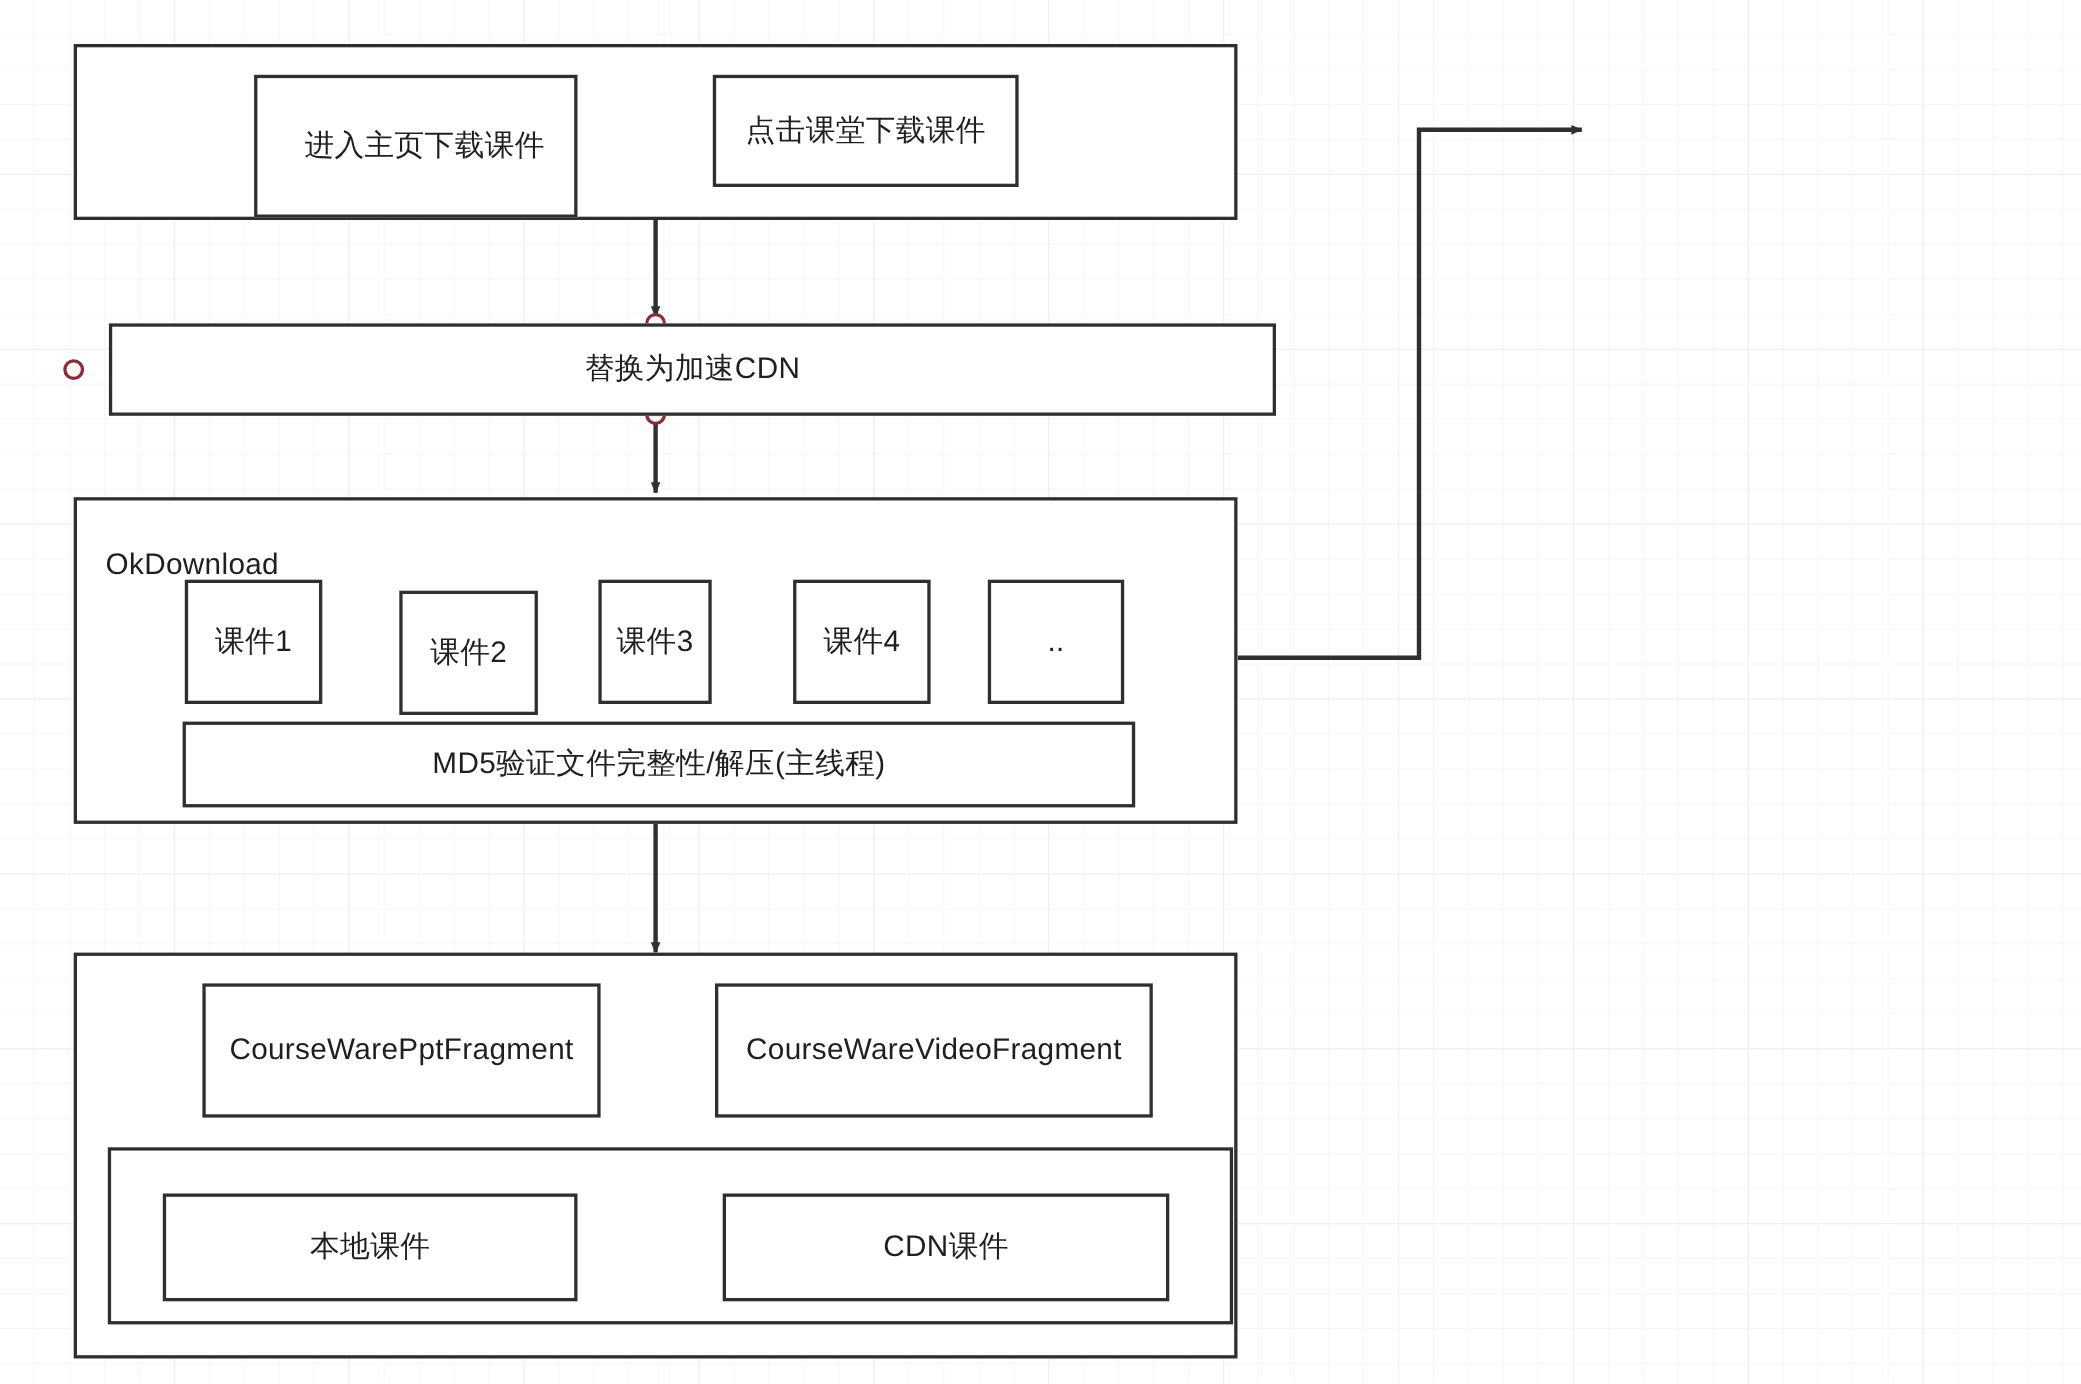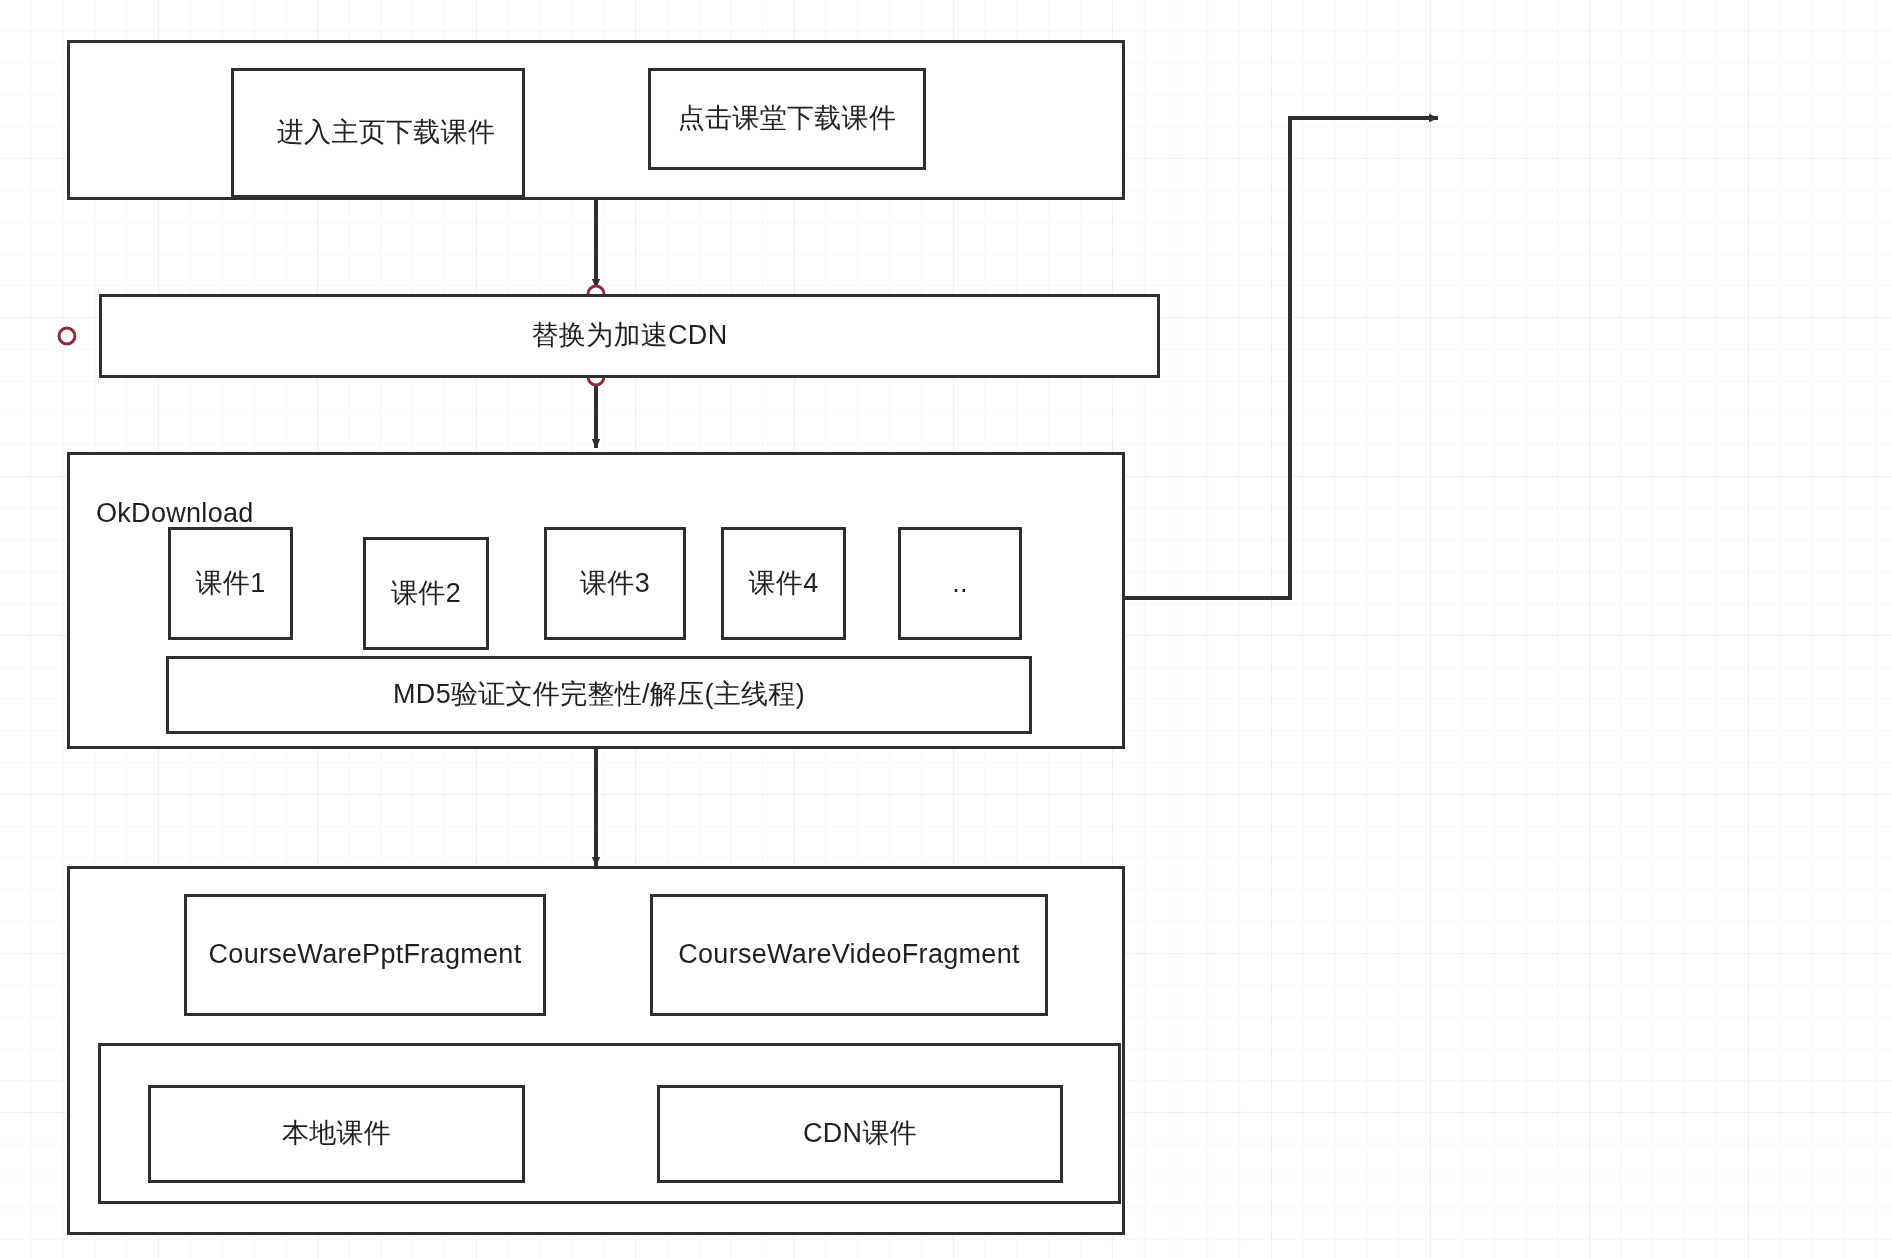--- a/index.html
+++ b/index.html
@@ -112,21 +112,21 @@
   <div class="box container-box" style="left:67px; top:452px; width:1058px; height:297px;"></div>
 
   <div class="label-tl" style="left:96px; top:477px;margin-top:21px;">OkDownload</div>
 
   <div class="box" style="left:168px; top:527px; width:125px; height:113px;">
     <span>课件1</span>
   </div>
   <div class="box" style="left:363px; top:527px; width:126px; height:113px;margin-top:10px;">
     <span>课件2</span>
   </div>
-  <div class="box" style="left:544px; top:527px; width:142px; height:113px;">
+  <div class="box" style="left:544px; top:527px; width:103px; height:113px;">
     <span>课件3</span>
   </div>
   <div class="box" style="left:721px; top:527px; width:125px; height:113px;">
     <span>课件4</span>
   </div>
   <div class="box" style="left:898px; top:527px; width:124px; height:113px;">
     <span>..</span>
   </div>
 
   <div class="box" style="left:166px; top:656px; width:866px; height:78px;">

